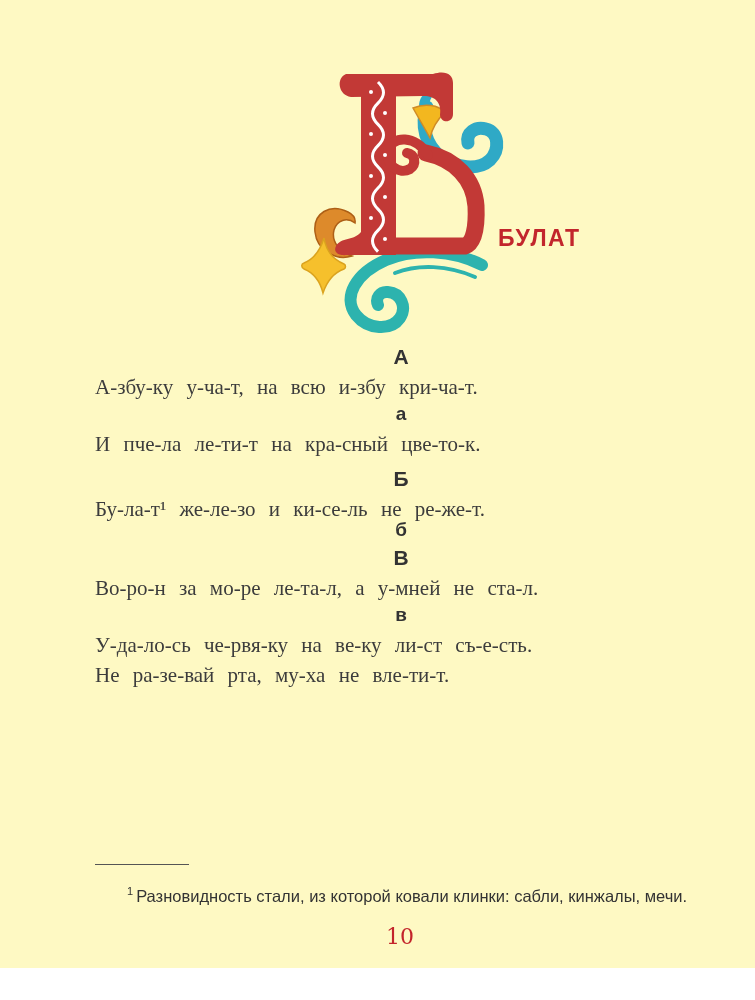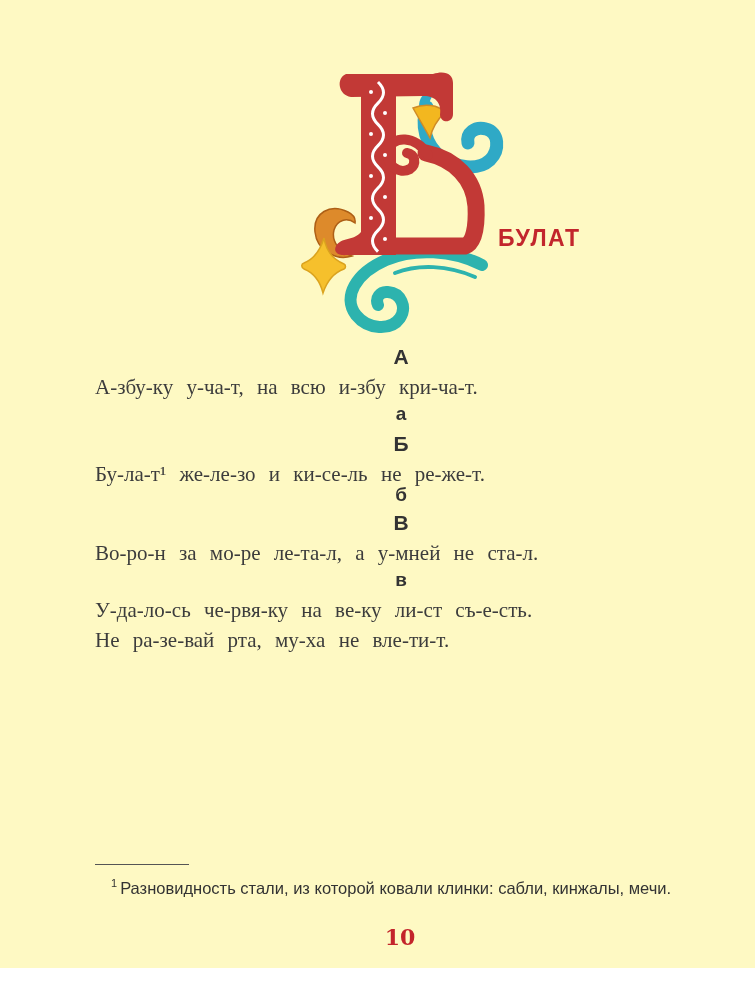--- a/index.html
+++ b/index.html
@@ -38,31 +38,31 @@
   }
   .proverb-line{
     font-size:21px;line-height:30px;margin:0;
     word-spacing:8px;white-space:nowrap;color:#3c3c3c;font-family:Liberation Serif, serif;
   }
 
   
   .footnote{position:absolute;left:95px;top:864px;width:612px;}
   .footnote-rule{width:94px;height:0;border-top:1.5px solid #555555;margin:0 0 8px 0;}
   .footnote-text{
-    font-size:16.5px;line-height:20px;margin:0;color:#333333;
+    font-size:16.5px;line-height:20px;margin:16px;color:#333333;
     text-indent:16px;
   }
   .footnote-text sup{font-size:11px;margin-right:3px;}
 
   
   .page-number{
     position:absolute;left:340px;top:924px;width:120px;
     text-align:center;
     font-family:"DejaVu Serif", serif;
-    font-size:22px;font-weight:bold;color:#c3242b;
+    font-size:22px;font-weight:normal;color:#c3242b;
   }
 </style>
 </head>
 <body>
 
 <div class="page">
 
   <div class="lettering">
     <svg class="initial-svg" viewBox="0 0 230 280" aria-hidden="true">
 
@@ -112,20 +112,21 @@
 
   <main class="proverbs">
 
     <section class="sec">
       <h2 class="h-upper">А</h2>
       <p class="proverb-line">А-збу-ку у-ча-т, на всю и-збу кри-ча-т.</p>
     </section>
 
     <section class="sec sec-gap2">
       <h2 class="h-lower">а</h2>
+      <p class="proverb-line">И пче-ла ле-ти-т на кра-сный цве-то-к.</p>
     </section>
 
     <section class="sec sec-gap8">
       <h2 class="h-upper">Б</h2>
       <p class="proverb-line">Бу-ла-т¹ же-ле-зо и ки-се-ль не ре-же-т.</p>
     </section>
 
     <section class="sec sec-gapm4">
       <h2 class="h-lower">б</h2>
     </section>

